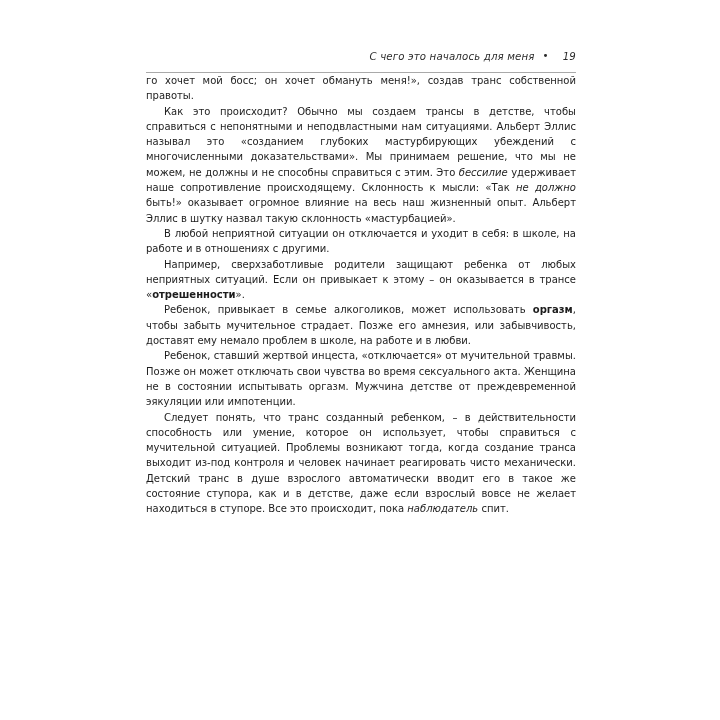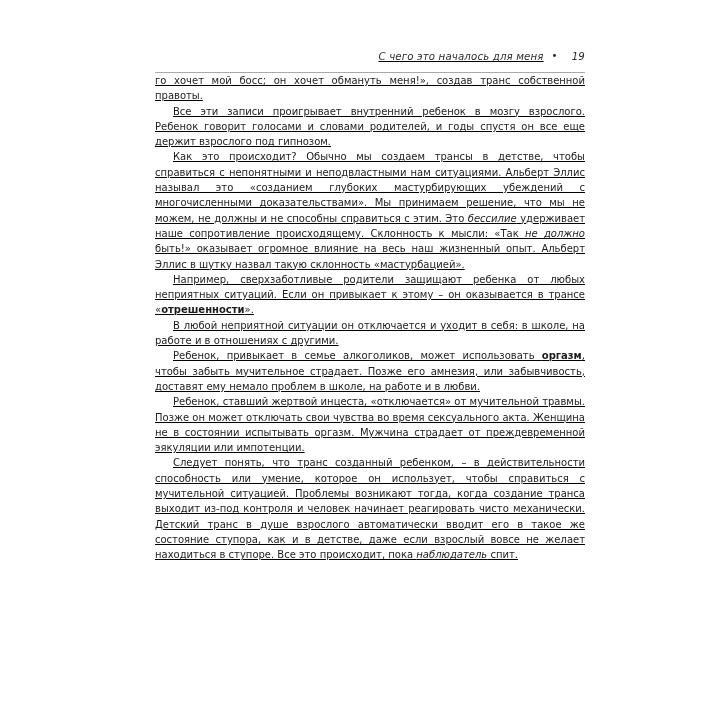--- a/index.html
+++ b/index.html
@@ -15,24 +15,23 @@
   }
   .page {
     position: relative;
     width: 720px;
     height: 720px;
     background: #ffffff;
     box-sizing: border-box;
   }
   .content {
     position: absolute;
-    left: 155px;
+    left: 146px;
     top: 50px;
     width: 430px;
-    text-decoration: underline;
   }
   .running-head {
     text-align: right;
     font-style: italic;
     font-size: 10.2px;
     color: #2b2b2b;
     letter-spacing: 0.15px;
     line-height: 14px;
     white-space: nowrap;
     font-family: "DejaVu Sans", "Liberation Sans", sans-serif;
@@ -101,30 +100,29 @@
     <div class="running-head">
       <span class="rh-title">С чего это началось для меня</span><span class="rh-sep">•</span><span class="rh-page">19</span>
     </div>
 
     <div class="head-rule"></div>
 
     <div class="body-text">
 
       <p class="noindent flush"><span>го хочет мой босс; он хочет обмануть меня!», создав транс собственной правоты.</span></p>
 
-      <p class="flush"><span>Все эти записи проигрывает внутренний ребенок в мозгу взрослого. Ребенок говорит голосами и словами родителей, и годы спустя он все еще держит взрослого под гипнозом.</span></p>
 
       <p class="flush"><span>Как это происходит? Обычно мы создаем трансы в детстве, чтобы справиться с непонятными и неподвластными нам ситуациями. Альберт Эллис называл это «созданием глубоких мастурбирующих убеждений с многочисленными доказательствами». Мы принимаем решение, что мы не можем, не должны и не способны справиться с этим. Это </span><em>бессилие</em><span> удерживает наше сопротивление происходящему. Склонность к мысли: «Так </span><em>не должно</em><span> быть!» оказывает огромное влияние на весь наш жизненный опыт. Альберт Эллис в шутку назвал такую склонность «мастурбацией».</span></p>
 
+      <p class="flush"><span>В любой неприятной ситуации он отключается и уходит в себя: в школе, на работе и в отношениях с другими.</span></p>
+
       <p class="flush"><span>Например, сверхзаботливые родители защищают ребенка от любых неприятных ситуаций. Если он привыкает к этому – он оказывается в трансе «</span><strong>отрешенности</strong><span>».</span></p>
-
-      <p class="flush"><span>В любой неприятной ситуации он отключается и уходит в себя: в школе, на работе и в отношениях с другими.</span></p>
 
       <p class="flush"><span>Ребенок, привыкает в семье алкоголиков, может использовать </span><strong>оргазм</strong><span>, чтобы забыть мучительное страдает. Позже его амнезия, или забывчивость, доставят ему немало проблем в школе, на работе и в любви.</span></p>
 
-      <p class="flush"><span>Ребенок, ставший жертвой инцеста, «отключается» от мучительной травмы. Позже он может отключать свои чувства во время сексуального акта. Женщина не в состоянии испытывать оргазм. Мужчина страдает от преждевременной эякуляции или импотенции.</span></p>
+      <p class="flush"><span>Ребенок, ставший жертвой инцеста, «отключается» от мучительной травмы. Позже он может отключать свои чувства во время сексуального акта. Женщина не в состоянии испытывать оргазм. Мужчина детстве от преждевременной эякуляции или импотенции.</span></p>
 
       <p class="flush"><span>Следует понять, что транс созданный ребенком, – в действительности способность или умение, которое он использует, чтобы справиться с мучительной ситуацией. Проблемы возникают тогда, когда создание транса выходит из-под контроля и человек начинает реагировать чисто механически. Детский транс в душе взрослого автоматически вводит его в такое же состояние ступора, как и в детстве, даже если взрослый вовсе не желает находиться в ступоре. Все это происходит, пока </span><em>наблюдатель</em><span> спит.</span></p>
 
 
     </div>
   </div>
 </div>
 
 </body></html>

